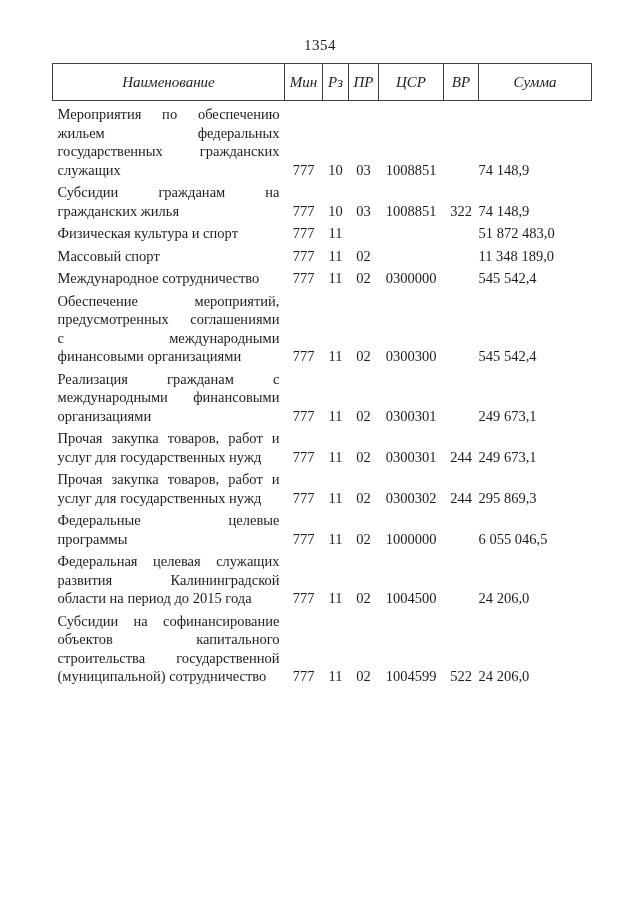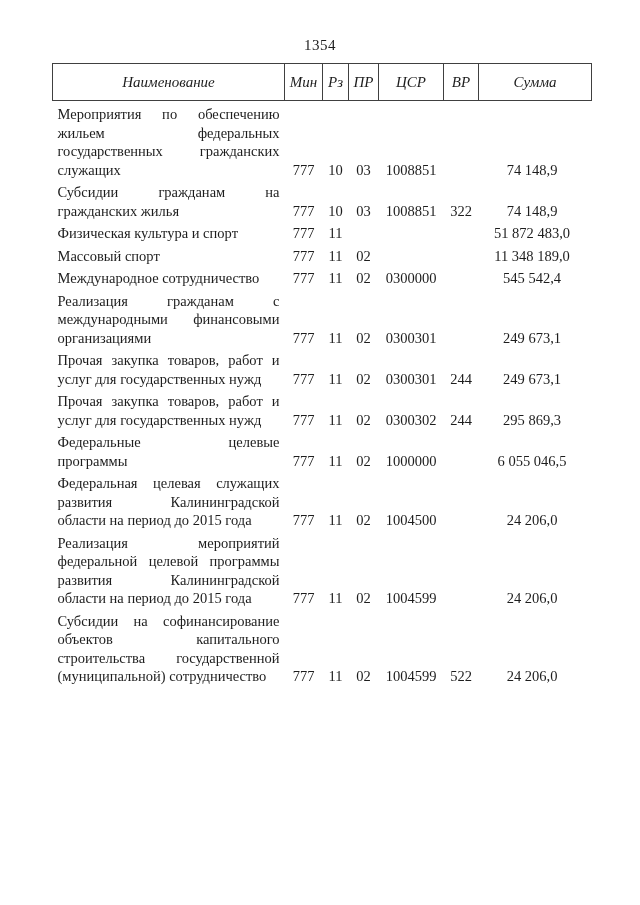--- a/index.html
+++ b/index.html
@@ -57,21 +57,21 @@
     text-align: justify;
     text-align-last: justify;
     font-family: Liberation Serif, serif;
     -moz-text-align-last: justify;
   }
   td.c-name .nline:last-child {
     text-align-last: left;
     -moz-text-align-last: left;
   }
   td.c-code { text-align: center; }
-  td.c-sum  { text-align: center; padding-right: 6px; margin-top: 24px; }
+  td.c-sum  { text-align: left; padding-right: 6px; margin-top: 24px; }
 </style>
 </head>
 <body>
 
 <div class="page">
   <div class="page-number">1354</div>
 
   <table class="budget-table">
     <colgroup>
       <col style="width:232px">
@@ -151,20 +151,34 @@
             <div class="nline">Международное сотрудничество</div>
           </td>
     <td class="c-code">777</td>
     <td class="c-code">11</td>
     <td class="c-code">02</td>
     <td class="c-code">0300000</td>
     <td class="c-code"></td>
     <td class="c-sum">545 542,4</td>
   </tr>
 
+  <tr>
+    <td class="c-name">
+            <div class="nline">Обеспечение мероприятий,</div>
+            <div class="nline">предусмотренных соглашениями</div>
+            <div class="nline">с международными</div>
+            <div class="nline">финансовыми организациями</div>
+          </td>
+    <td class="c-code">777</td>
+    <td class="c-code">11</td>
+    <td class="c-code">02</td>
+    <td class="c-code">0300300</td>
+    <td class="c-code"></td>
+    <td class="c-sum">545 542,4</td>
+  </tr>
 
   <tr>
     <td class="c-name">
             <div class="nline">Реализация гражданам с</div>
             <div class="nline">международными финансовыми</div>
             <div class="nline">организациями</div>
           </td>
     <td class="c-code">777</td>
     <td class="c-code">11</td>
     <td class="c-code">02</td>
@@ -220,34 +234,20 @@
             <div class="nline">области на период до 2015 года</div>
           </td>
     <td class="c-code">777</td>
     <td class="c-code">11</td>
     <td class="c-code">02</td>
     <td class="c-code">1004500</td>
     <td class="c-code"></td>
     <td class="c-sum">24 206,0</td>
   </tr>
 
-  <tr>
-    <td class="c-name">
-            <div class="nline">Реализация мероприятий</div>
-            <div class="nline">федеральной целевой программы</div>
-            <div class="nline">развития Калининградской</div>
-            <div class="nline">области на период до 2015 года</div>
-          </td>
-    <td class="c-code">777</td>
-    <td class="c-code">11</td>
-    <td class="c-code">02</td>
-    <td class="c-code">1004599</td>
-    <td class="c-code"></td>
-    <td class="c-sum">24 206,0</td>
-  </tr>
 
   <tr>
     <td class="c-name">
             <div class="nline">Субсидии на софинансирование</div>
             <div class="nline">объектов капитального</div>
             <div class="nline">строительства государственной</div>
             <div class="nline">(муниципальной) сотрудничество</div>
           </td>
     <td class="c-code">777</td>
     <td class="c-code">11</td>

